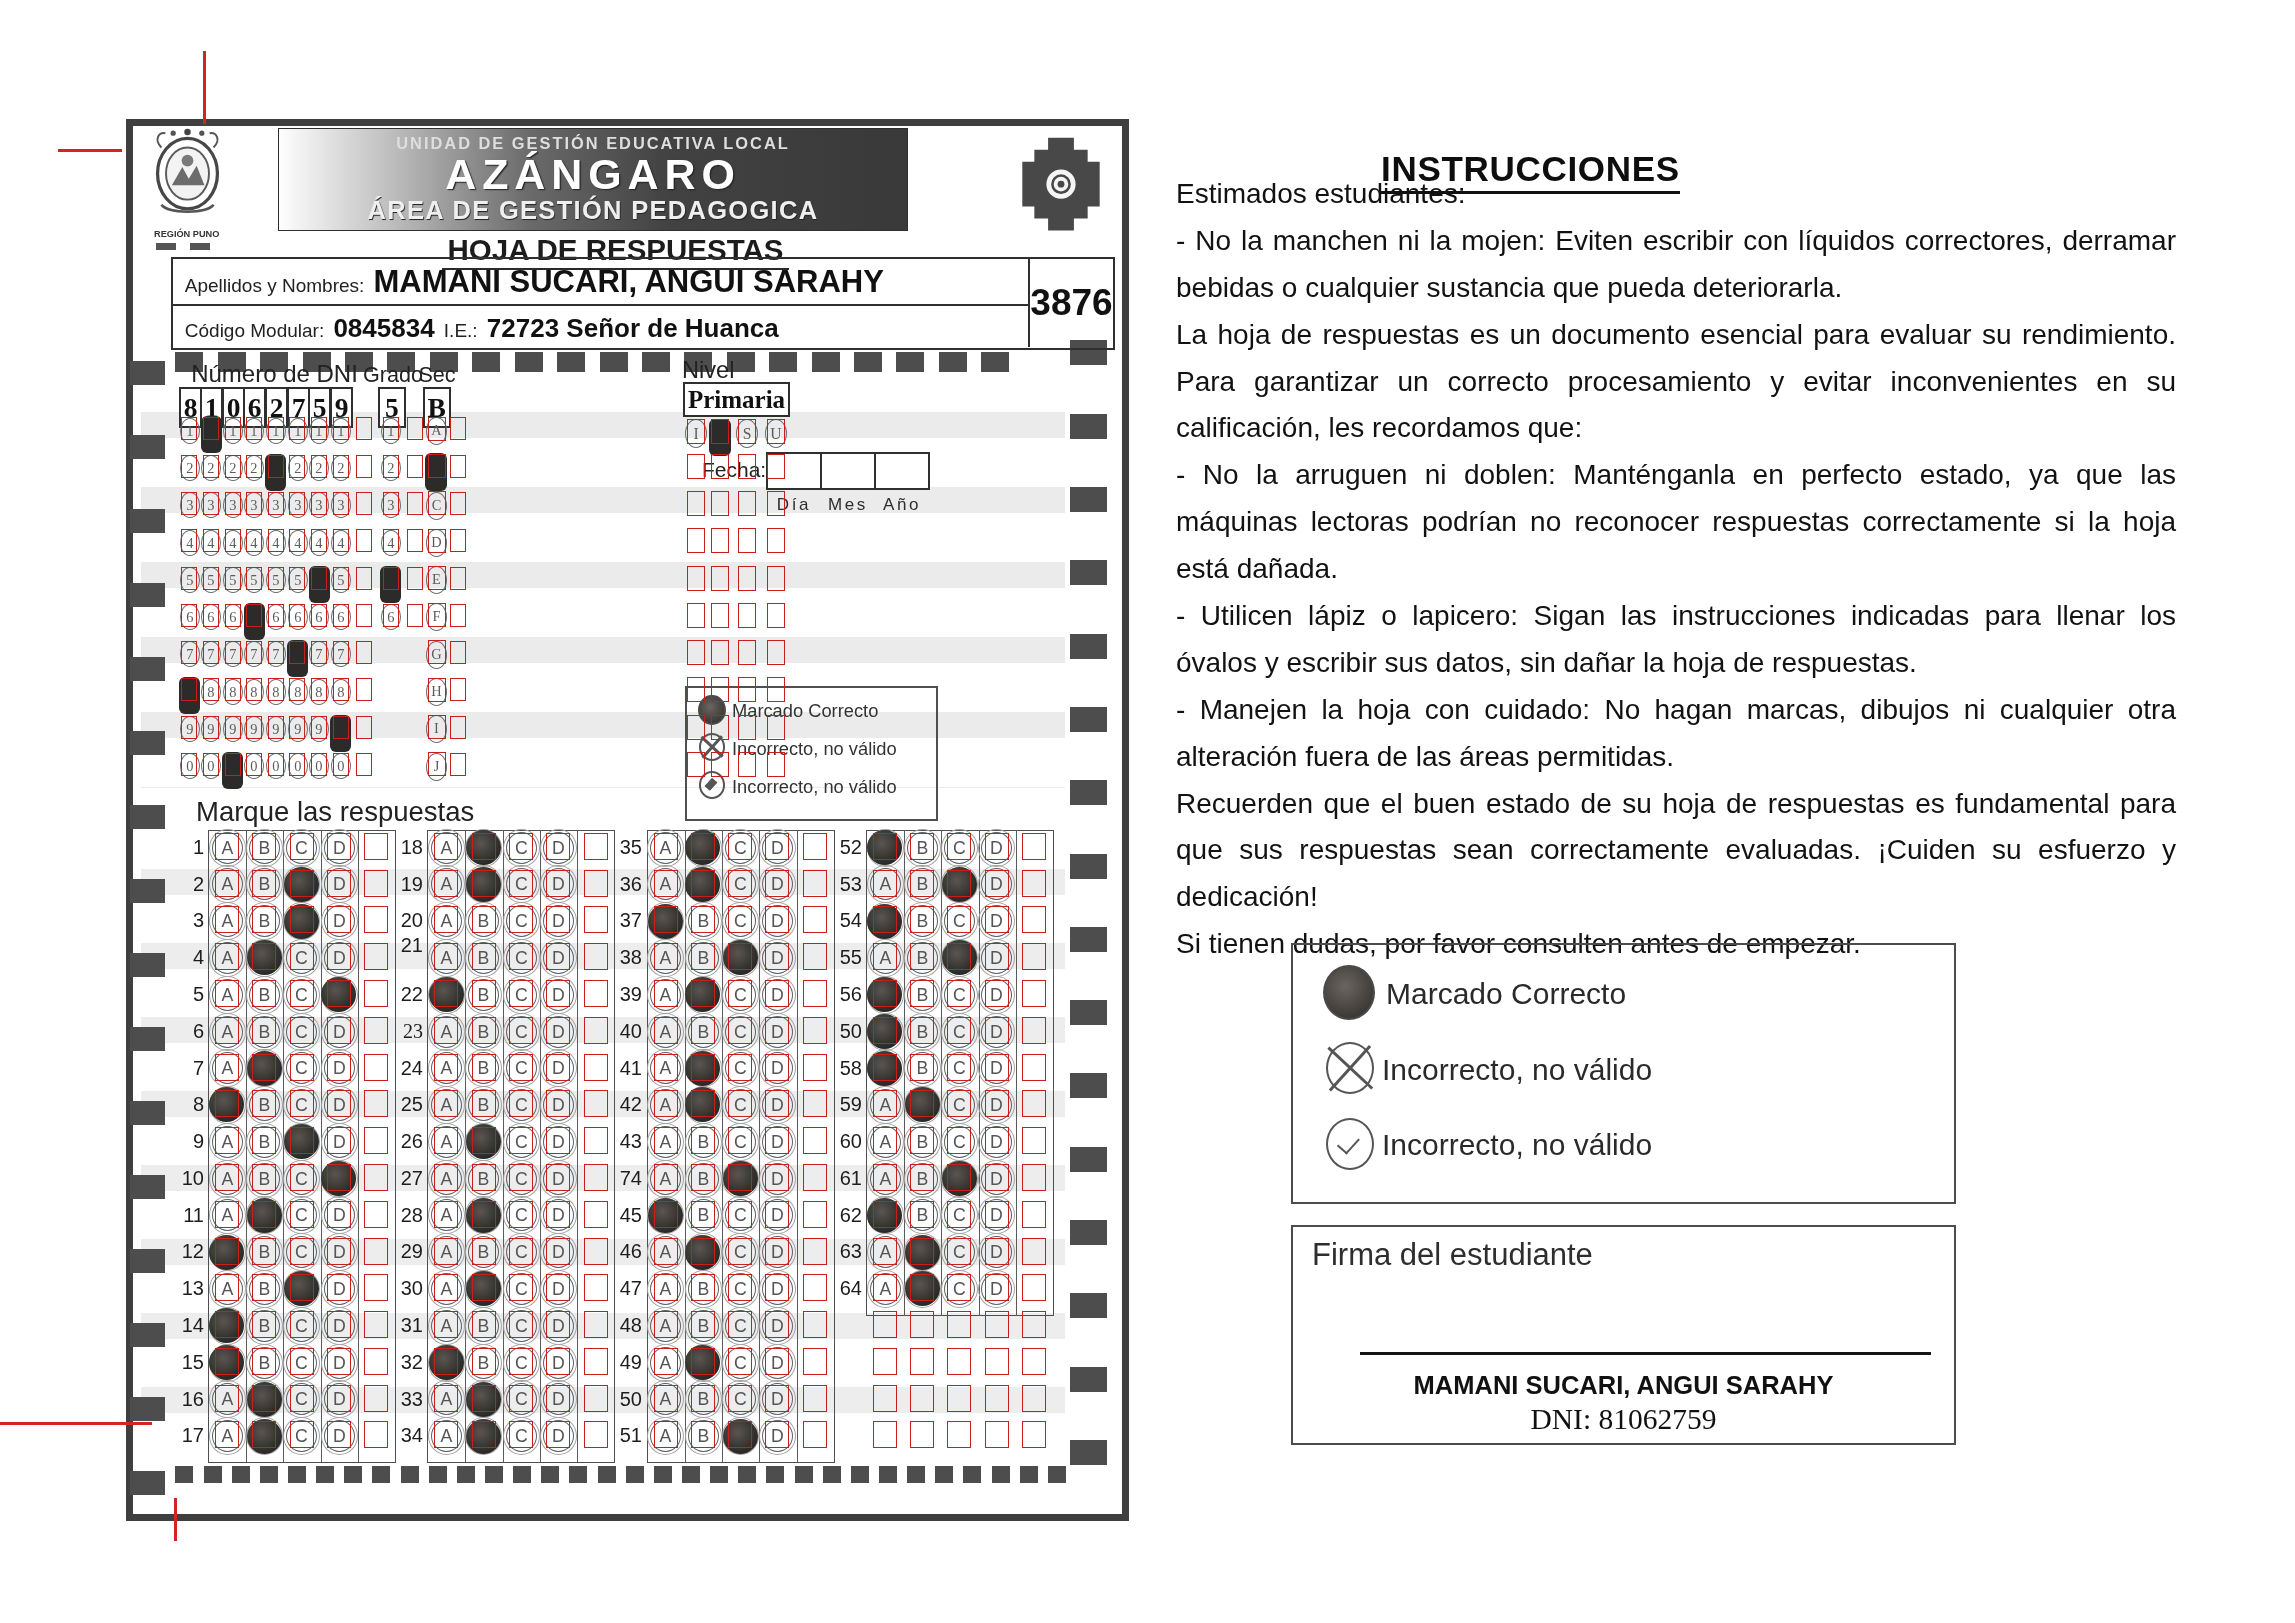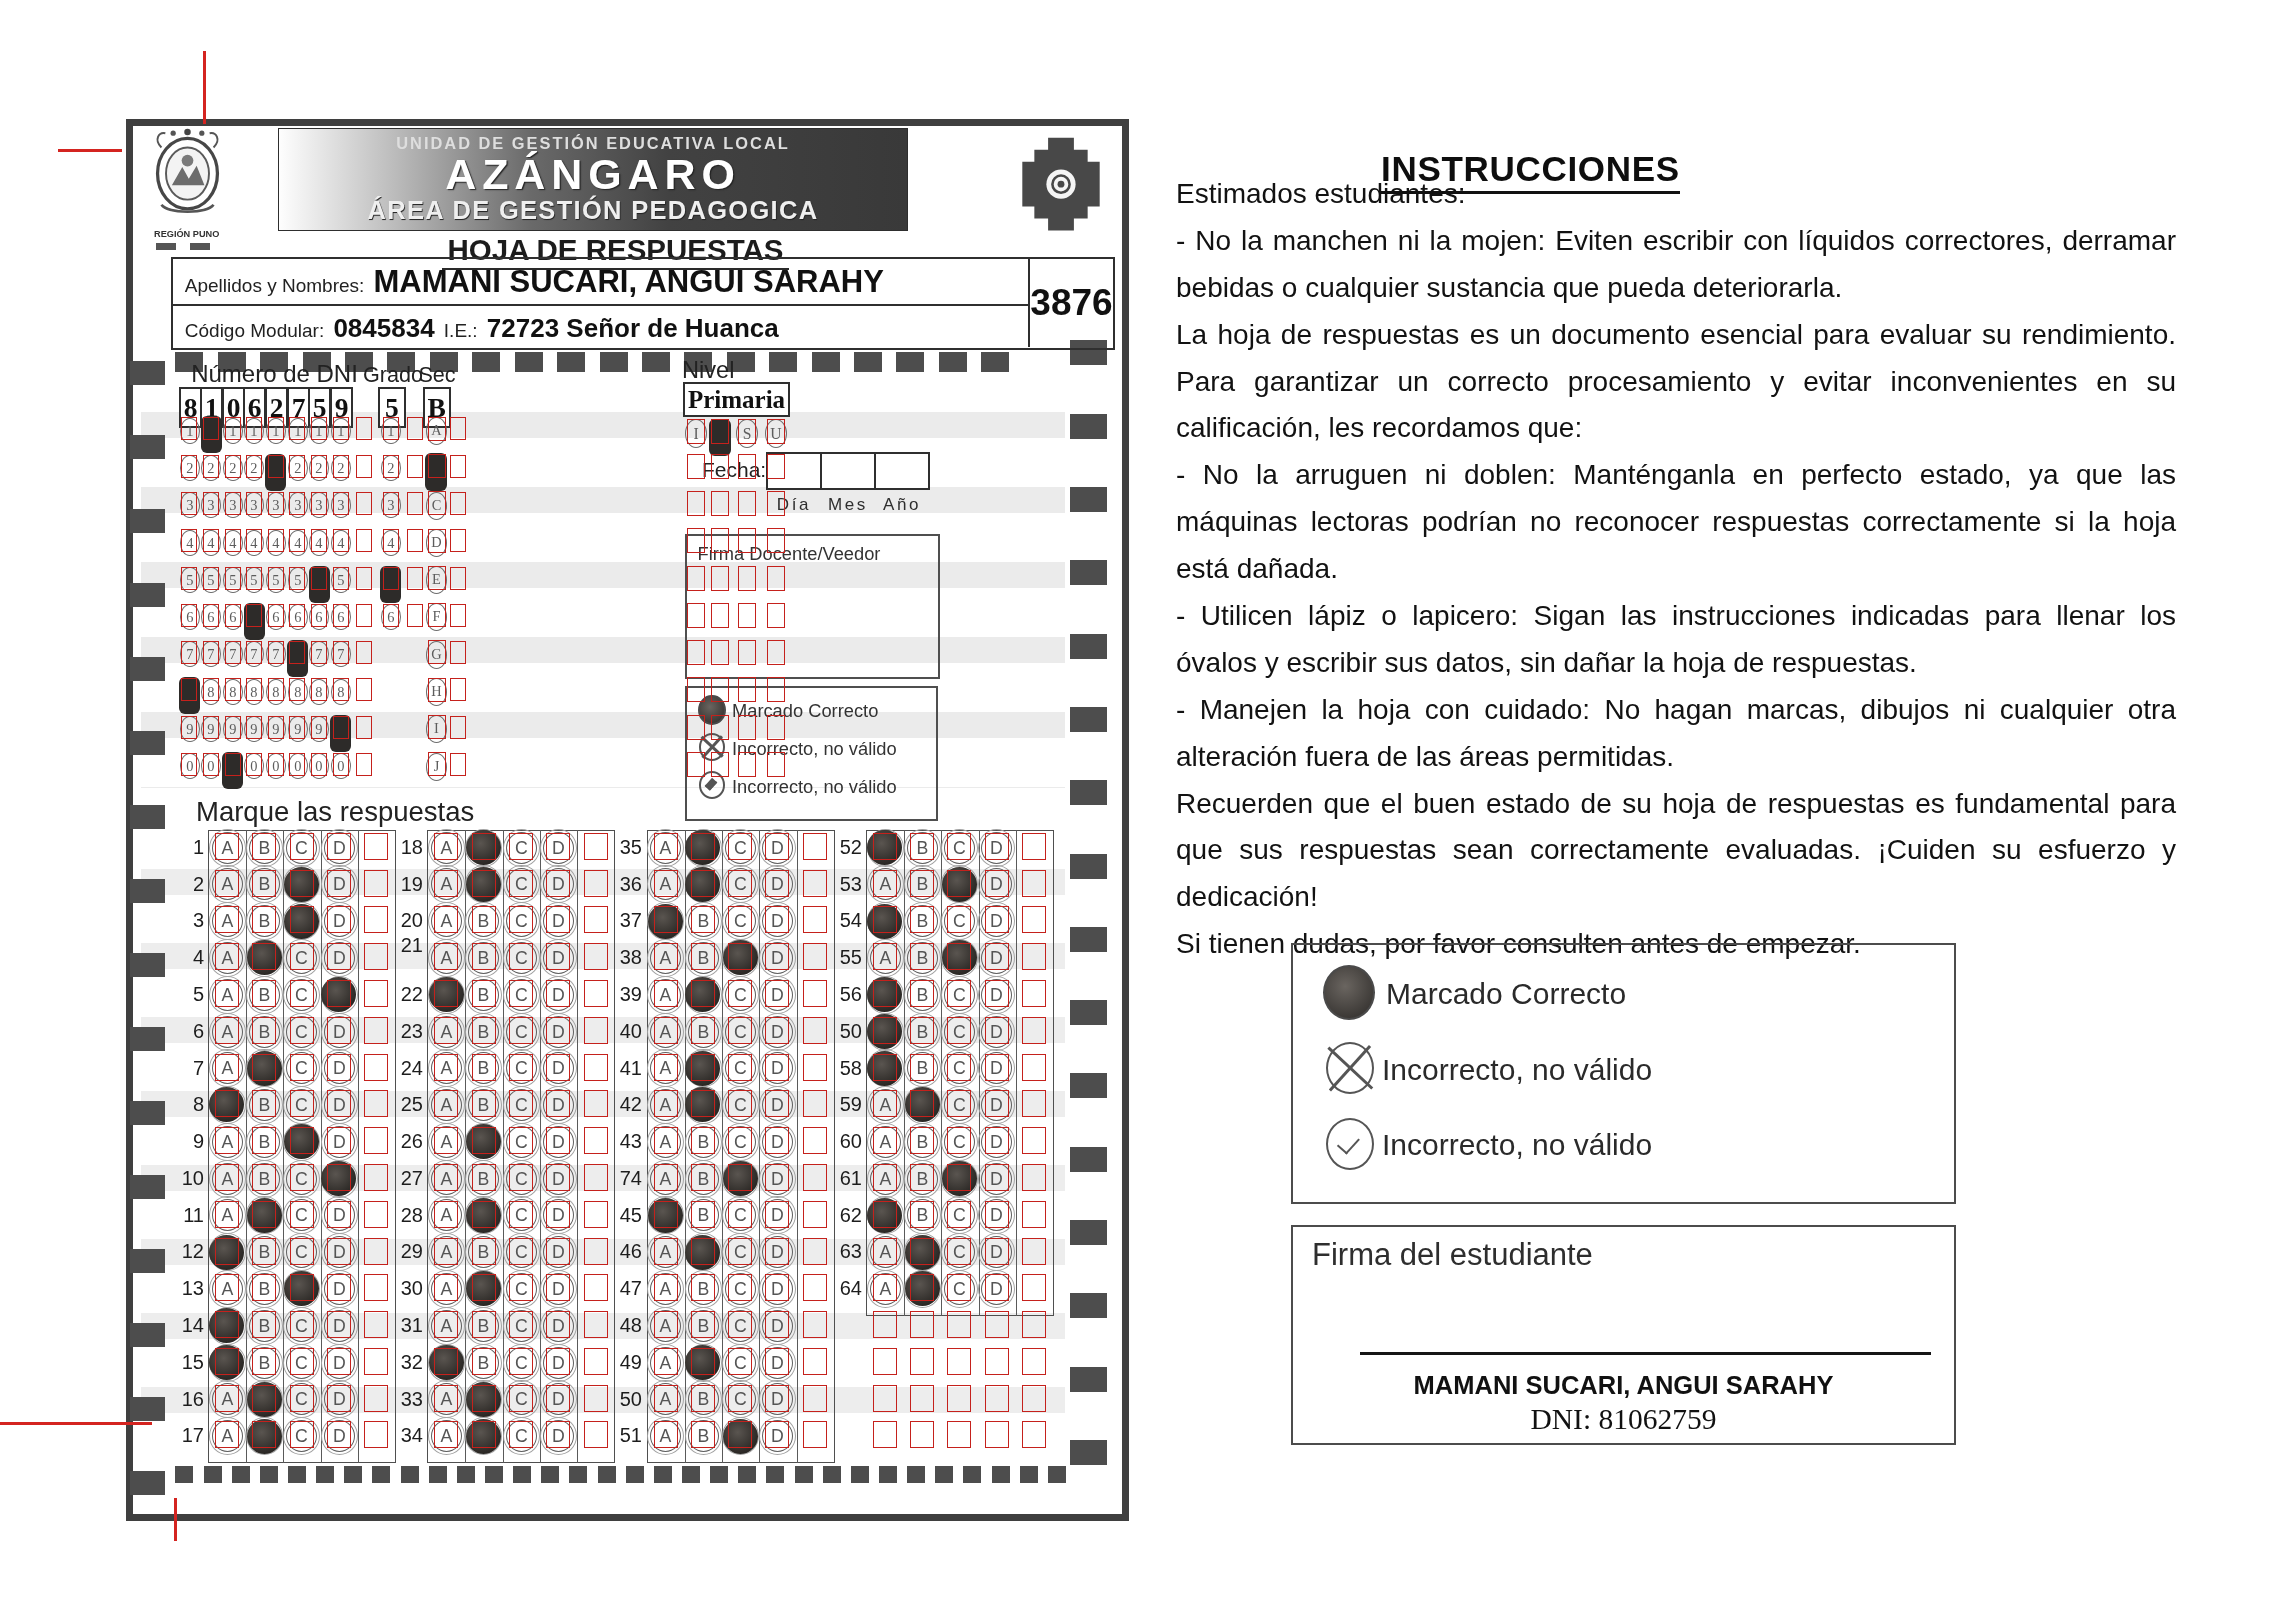--- a/index.html
+++ b/index.html
@@ -175,23 +175,20 @@
   </div>
 
   <div class="seclabel" style="left:702px;top:458px;font-size:21px;">Fecha:</div>
   <div class="fechacell" style="left:766px;top:452px;width:56px;height:38px;"></div>
   <div class="fechacell" style="left:820px;top:452px;width:56px;height:38px;"></div>
   <div class="fechacell" style="left:874px;top:452px;width:56px;height:38px;"></div>
   <div class="fieldlab" style="left:766px;top:495px;width:56px;">Día</div>
   <div class="fieldlab" style="left:820px;top:495px;width:56px;">Mes</div>
   <div class="fieldlab" style="left:874px;top:495px;width:56px;">Año</div>
 
-  <div class="boxed" style="left:685px;top:534px;width:255px;height:145px;">
-    <span class="sheetlegend-lab" style="left:10.5px;top:6.5px;position:absolute;">Firma Docente/Veedor</span>
-  </div>
 
   <div class="boxed" style="left:685px;top:686px;width:253px;height:135px;"></div>
   <div class="sym sym-filled" style="left:698px;top:695px;width:27.5px;height:30px;"></div>
   <div class="sym sym-ring sym-cross sym-sm" style="left:699px;top:733px;width:26px;height:27.5px;"></div>
   <div class="sym sym-ring sym-check sym-sm" style="left:699px;top:771px;width:26px;height:27.5px;"></div>
   <div class="sheetlegend-lab" style="left:732px;top:700px;">Marcado Correcto</div>
   <div class="sheetlegend-lab" style="left:732px;top:738px;">Incorrecto, no válido</div>
   <div class="sheetlegend-lab" style="left:732px;top:776px;">Incorrecto, no válido</div>
 
   <div class="seclabel" style="left:196px;top:796px;font-size:27.5px;">Marque las respuestas</div>
@@ -832,21 +829,21 @@
     <div class="abubble" style="left: 431px; top: 979px; width: 31px; height: 32px;">A</div>
     <div class="redsq" style="left: 434px; top: 980px; width: 24px; height: 27px;"></div>
     <div class="amark" style="left: 429px; top: 977px; width: 35px; height: 35px;"></div>
     <div class="abubble" style="left: 468px; top: 979px; width: 31px; height: 32px;">B</div>
     <div class="redsq" style="left: 472px; top: 980px; width: 24px; height: 27px;"></div>
     <div class="abubble" style="left: 506px; top: 979px; width: 31px; height: 32px;">C</div>
     <div class="redsq" style="left: 509px; top: 980px; width: 24px; height: 27px;"></div>
     <div class="abubble" style="left: 543px; top: 979px; width: 31px; height: 32px;">D</div>
     <div class="redsq" style="left: 546px; top: 980px; width: 24px; height: 27px;"></div>
     <div class="redsq" style="left: 584px; top: 980px; width: 24px; height: 27px;"></div>
-    <div class="qnum" style="left: 392px; top: 1020px;">23</div>
+    <div class="qnum" style="left: 392px; top: 1020px; font-family: Liberation Serif, serif;">23</div>
     <div class="abubble" style="left: 431px; top: 1016px; width: 31px; height: 32px;">A</div>
     <div class="redsq" style="left: 434px; top: 1017px; width: 24px; height: 27px;"></div>
     <div class="abubble" style="left: 468px; top: 1016px; width: 31px; height: 32px;">B</div>
     <div class="redsq" style="left: 472px; top: 1017px; width: 24px; height: 27px;"></div>
     <div class="abubble" style="left: 506px; top: 1016px; width: 31px; height: 32px;">C</div>
     <div class="redsq" style="left: 509px; top: 1017px; width: 24px; height: 27px;"></div>
     <div class="abubble" style="left: 543px; top: 1016px; width: 31px; height: 32px;">D</div>
     <div class="redsq" style="left: 546px; top: 1017px; width: 24px; height: 27px;"></div>
     <div class="redsq" style="left: 584px; top: 1017px; width: 24px; height: 27px;"></div>
     <div class="qnum" style="left: 392px; top: 1057px;">24</div>

